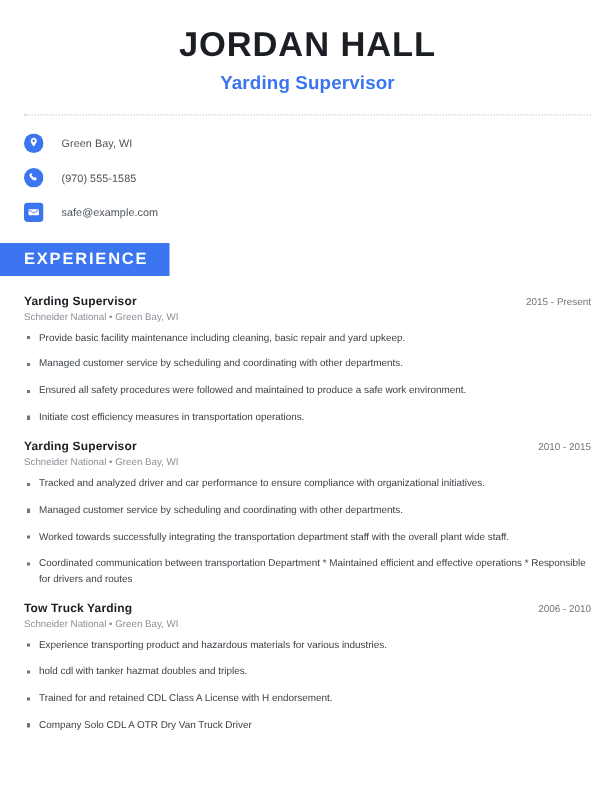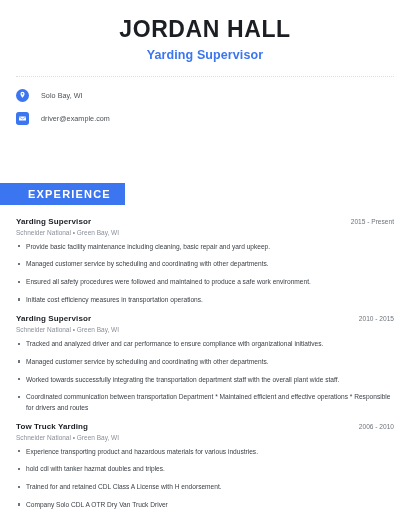--- a/index.html
+++ b/index.html
@@ -72,23 +72,22 @@
   }
 
   
   .section-badge {
     display: inline-block;
     background: #3b76f0;
     color: #ffffff;
     font-size: 11px;
     font-weight: bold;
     letter-spacing: 1.2px;
-    padding: 5px 14px 5px 28px;
+    padding: 5px 14px 5px 16px;
     margin-left: 0;
-    margin-top: 44px;
   }
   .section-head {
     margin-top: 14px;
   }
 
   
   .experience {
     padding: 12px 16px 0 16px;
   }
   .job {
@@ -156,33 +155,42 @@
 
   <div class="contact">
 
     <div class="contact-row">
       <span class="contact-icon">
         <svg width="13" height="13" viewBox="0 0 24 24">
             <circle cx="12" cy="12" r="12" fill="#3b76f0"></circle>
             <path d="M12 5.2c-2.1 0-3.8 1.7-3.8 3.8 0 2.9 3.8 7 3.8 7s3.8-4.1 3.8-7c0-2.1-1.7-3.8-3.8-3.8zm0 5.2a1.45 1.45 0 1 1 0-2.9 1.45 1.45 0 0 1 0 2.9z" fill="#ffffff"></path>
           </svg>
       </span>
-      <span class="contact-text">Solo Bay, WI</span>
-    </div>
-
+      <span class="contact-text">Green Bay, WI</span>
+    </div>
+
+    <div class="contact-row">
+      <span class="contact-icon">
+        <svg width="13" height="13" viewBox="0 0 24 24">
+            <circle cx="12" cy="12" r="12" fill="#3b76f0"></circle>
+            <path d="M9.3 6.6c-.4-.4-1-.3-1.4.1l-.9 1c-.5.6-.5 1.4-.2 2.1.9 2.1 3.3 4.5 5.4 5.4.7.3 1.5.3 2.1-.2l1-.9c.4-.4.5-1 .1-1.4l-1.3-1.3c-.3-.3-.8-.3-1.2 0l-.7.6-2.9-2.9.6-.7c.3-.4.3-.9 0-1.2L9.3 6.6z" fill="#ffffff"></path>
+          </svg>
+      </span>
+      <span class="contact-text">(970) 555-1585</span>
+    </div>
 
     <div class="contact-row">
       <span class="contact-icon">
         <svg width="13" height="13" viewBox="0 0 24 24">
             <rect width="24" height="24" rx="5" fill="#3b76f0"></rect>
             <path d="M6.2 8.2h11.6c.33 0 .6.27.6.6v6.4c0 .33-.27.6-.6.6H6.2a.6.6 0 0 1-.6-.6V8.8c0-.33.27-.6.6-.6z" fill="#ffffff"></path>
             <path d="M5.9 9.1l6.1 3.9 6.1-3.9" stroke="#3b76f0" stroke-width="1.1" fill="none"></path>
           </svg>
       </span>
-      <span class="contact-text">driver@example.com</span>
+      <span class="contact-text">safe@example.com</span>
     </div>
 
   </div>
 
   <div class="section-head">
     <span class="section-badge">EXPERIENCE</span>
   </div>
 
   <div class="experience">
 

